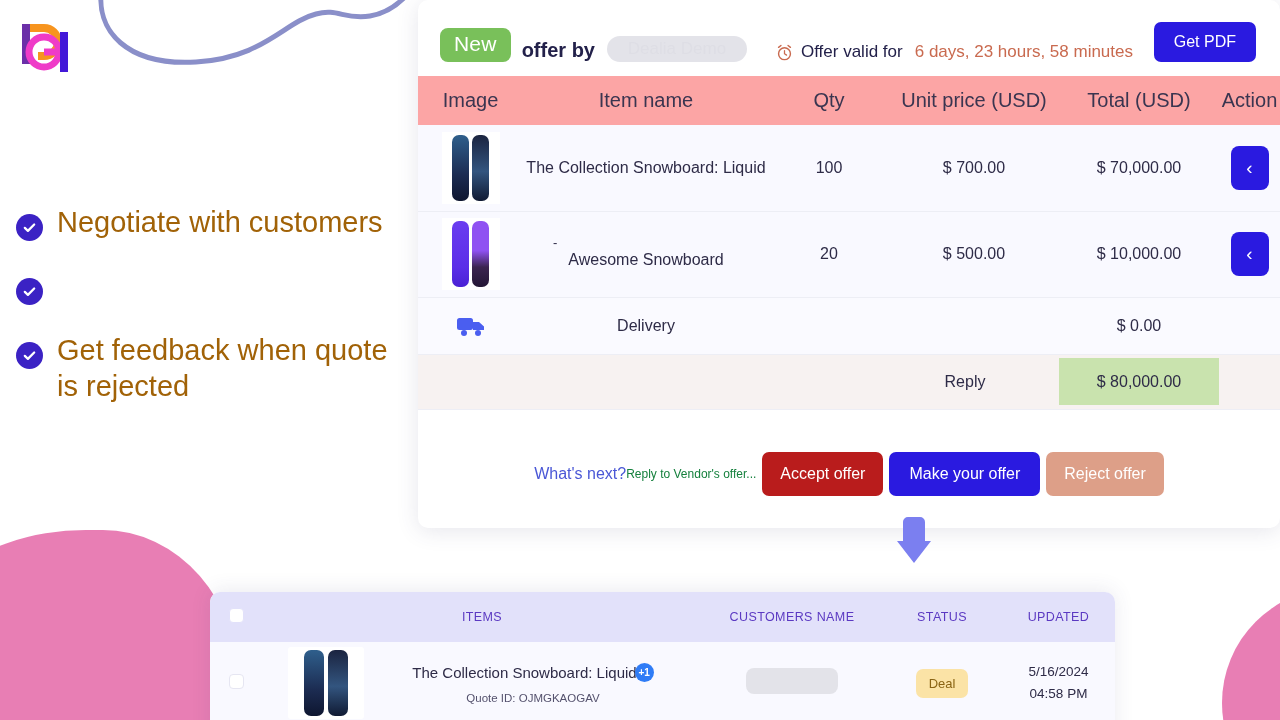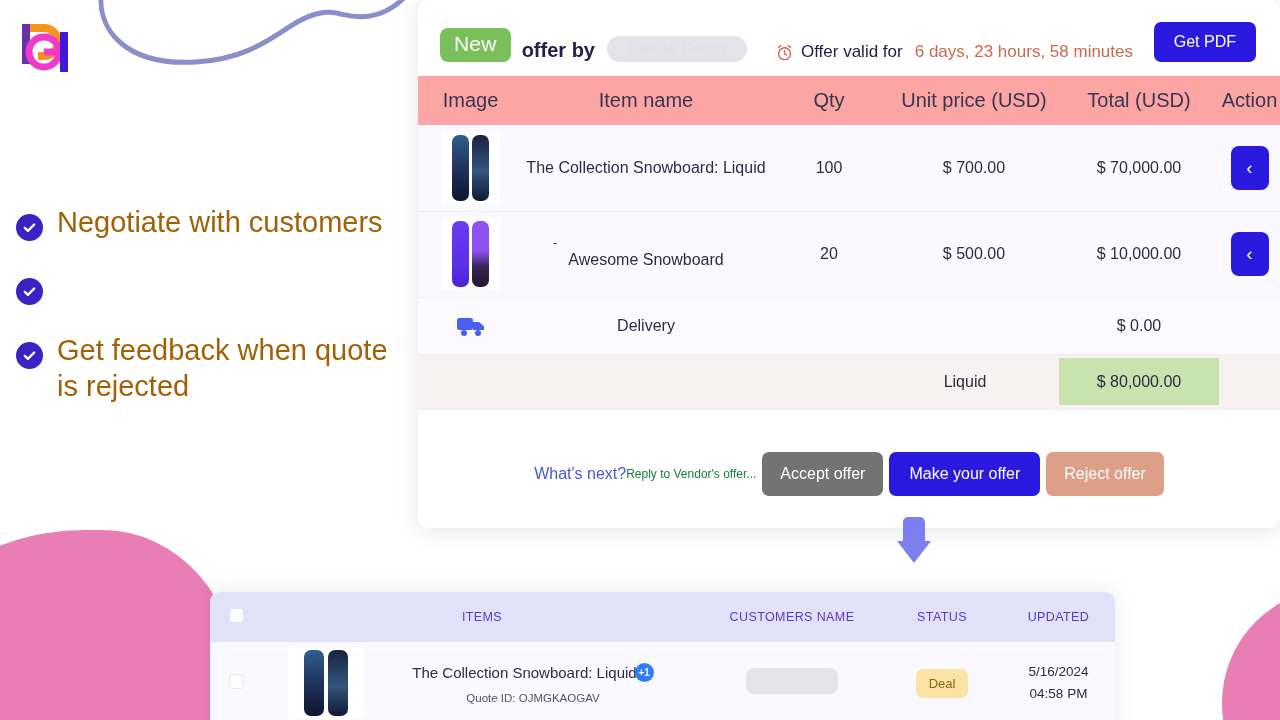--- a/index.html
+++ b/index.html
@@ -79,21 +79,21 @@
   .total-value { background: #c9e3ae; height: 47px; display: flex; align-items: center;
                  justify-content: center; font-size: 16px; color: #2e2b47; }
 
   
   #whats-next { display: flex; align-items: center; justify-content: center;
                 margin-top: 42px; }
   .wn-q { color: #4a57d6; font-size: 16px; }
   .wn-t { color: #15803d; font-size: 12px; }
   .offer-btn { border: none; font-family: inherit; font-size: 16px; color: #fff;
                border-radius: 7px; padding: 13px 18px; cursor: pointer; margin-left: 6px; }
-  .btn-accept { background: #737373; }
+  .btn-accept { background: #b91c1c; }
   .btn-make   { background: #2a1ae0; padding-left: 20px; padding-right: 20px; }
   .btn-reject { background: #dd9f88; }
 
   
   #down-arrow { position: absolute; left: 895px; top: 515px; width: 38px; height: 50px; }
 
   
   #quotes-card { position: absolute; left: 210px; top: 592px; width: 905px; height: 160px;
                  background: #fff; border-radius: 10px 10px 0 0;
                  box-shadow: 0 -2px 20px rgba(60,60,110,.10); overflow: hidden; }
@@ -259,21 +259,21 @@
           <td>Delivery</td>
           <td></td>
           <td></td>
           <td>$ 0.00</td>
           <td></td>
         </tr>
         <tr class="total-row">
           <td></td>
           <td></td>
           <td></td>
-          <td class="total-label">Liquid</td>
+          <td class="total-label">Reply</td>
           <td class="total-value-cell">
             <div class="total-value">$ 80,000.00</div>
           </td>
           <td></td>
         </tr>
       </tbody>
     </table>
 
     <div id="whats-next">
       <span class="wn-q">What's next?</span>

